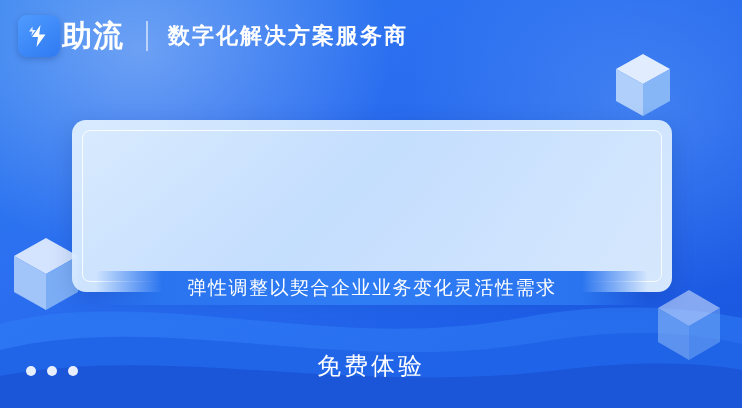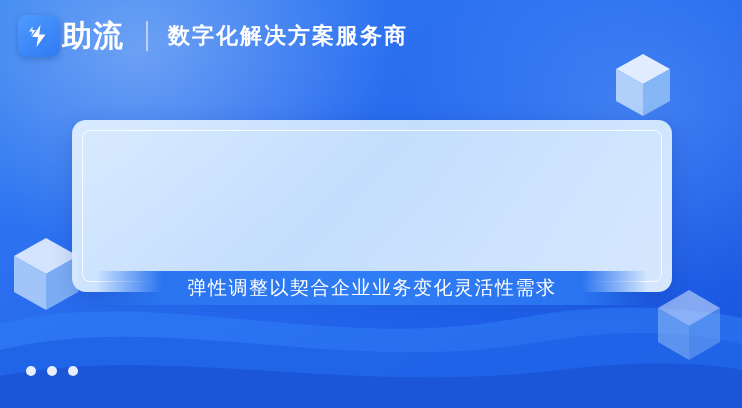--- a/index.html
+++ b/index.html
@@ -246,20 +246,21 @@
   <div class="card">
     <div class="card-inner-border"></div>
   </div>
 
 
 
   <div class="subbar">
     <span class="subbar-text">弹性调整以契合企业业务变化灵活性需求</span>
   </div>
 
+  <div class="cta">免费体验</div>
 
   <div class="dots">
     <span class="dot"></span>
     <span class="dot"></span>
     <span class="dot"></span>
   </div>
 
 </div>
 
 </body></html>

